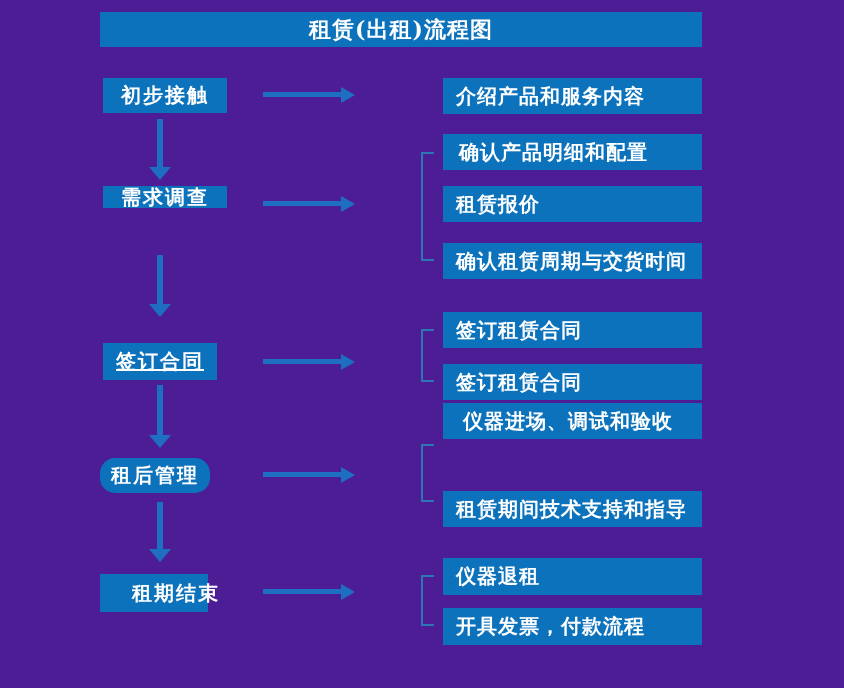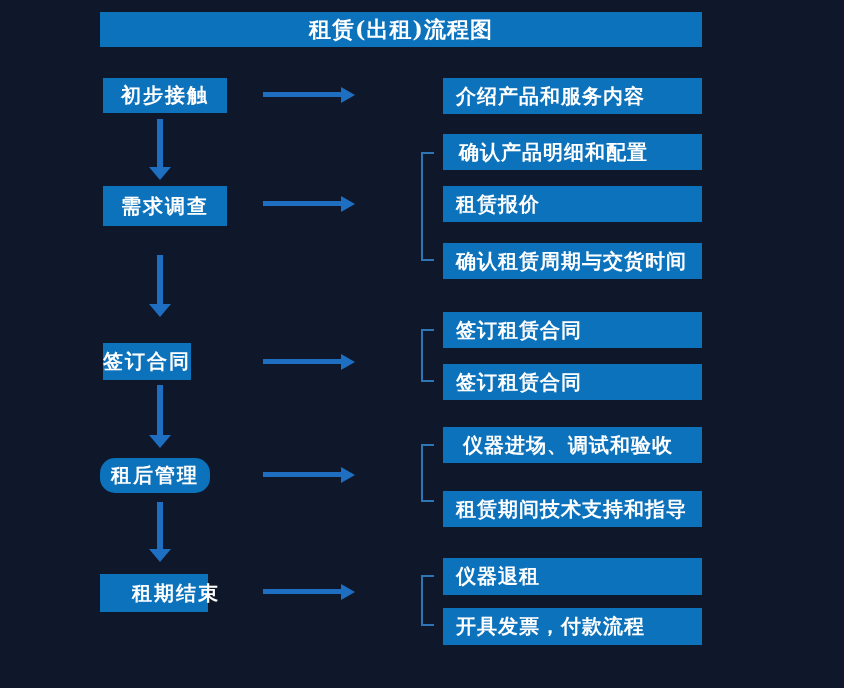--- a/index.html
+++ b/index.html
@@ -7,21 +7,21 @@
     --arrow-blue: #1e6fc2;
     --bracket-blue: #2e75b6;
     --text-white: #ffffff;
   }
   * { margin: 0; padding: 0; box-sizing: border-box; }
   html, body { background: #ffffff; }
   .canvas {
     position: relative;
     width: 844px;
     height: 688px;
-    background: #0f172a;
+    background: #4c1d95;
     overflow: hidden;
     font-family: "DejaVu Serif", "Liberation Serif", serif;
   }
   .title-bar {
     position: absolute;
     left: 100px; top: 12px;
     width: 602px; height: 35px;
     background: var(--box-blue);
     color: var(--text-white);
     font-size: 22px; font-weight: bold;
@@ -79,22 +79,22 @@
   }
 </style>
 </head>
 <body>
 
 <div class="canvas">
 
   <div class="title-bar">租赁(出租)流程图</div>
 
   <div class="step-box" style="left:103px; top:78px;  width:124px; height:35px;">初步接触</div>
-  <div class="step-box" style="left:103px; top:186px; width:124px; height:40px;">需求调查</div>
-  <div class="step-box" style="left:103px; top:343px; width:88px; height:37px;">签订合同</div>
+  <div class="step-box" style="left:103px; top:186px; width:124px; height:22px;">需求调查</div>
+  <div class="step-box" style="left:103px; top:343px; width:114px; height:37px;text-decoration:underline;">签订合同</div>
   <div class="step-box" style="left:100px; top:458px; width:110px; height:35px;border-radius:15px;">租后管理</div>
   <div class="step-box" style="left:100px; top:574px; width:108px; height:38px;padding-left:44px;">租期结束</div>
 
   <div class="v-arrow" style="top:119px; height:61px;">
     <span class="shaft"></span>
     <span class="head"></span>
   </div>
   <div class="v-arrow" style="top:255px; height:62px;">
     <span class="shaft"></span>
     <span class="head"></span>
@@ -136,19 +136,19 @@
 
   <div class="detail-box" style="top:78px;">介绍产品和服务内容</div>
 
   <div class="detail-box" style="top:134px;padding-left:16px;">确认产品明细和配置</div>
   <div class="detail-box" style="top:186px;">租赁报价</div>
   <div class="detail-box" style="top:243px;">确认租赁周期与交货时间</div>
 
   <div class="detail-box" style="top:312px;">签订租赁合同</div>
   <div class="detail-box" style="top:364px;">签订租赁合同</div>
 
-  <div class="detail-box" style="top:427px;padding-left:20px;">仪器进场、调试和验收</div>
+  <div class="detail-box" style="top:403px;padding-left:20px;">仪器进场、调试和验收</div>
   <div class="detail-box" style="top:491px;">租赁期间技术支持和指导</div>
 
   <div class="detail-box" style="top:558px; height:37px;">仪器退租</div>
   <div class="detail-box" style="top:608px; height:37px;">开具发票，付款流程</div>
 
 </div>
 
 </body></html>

